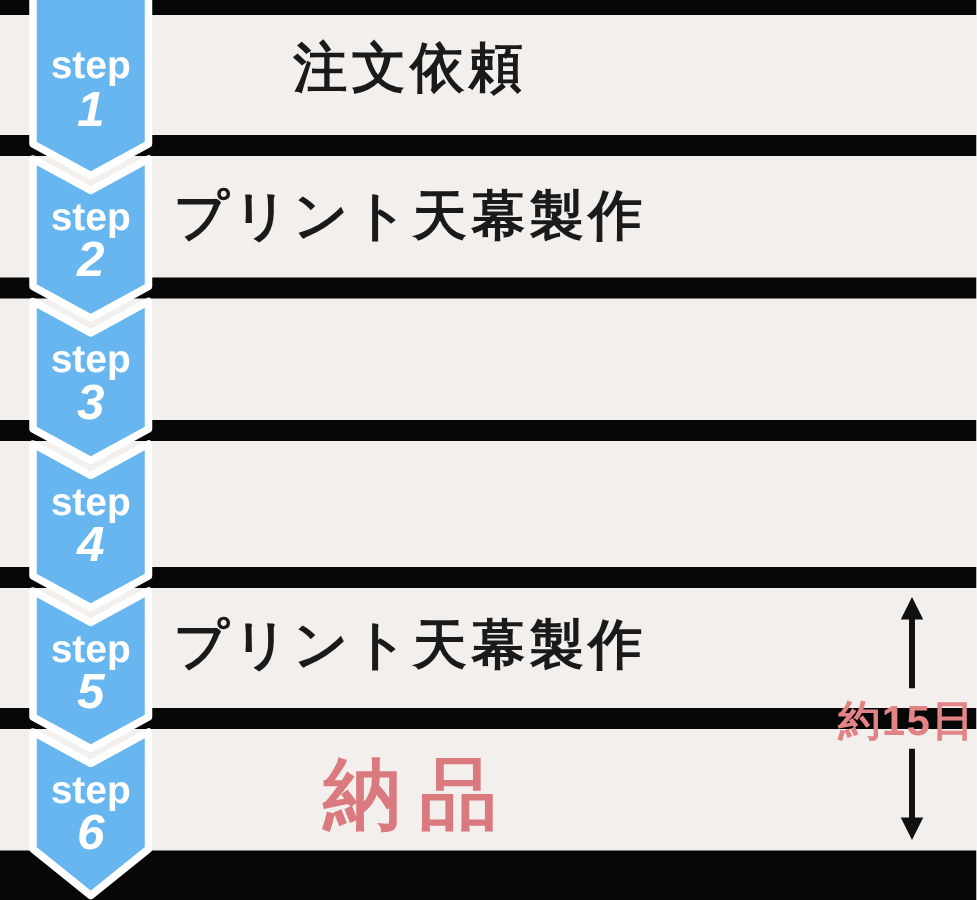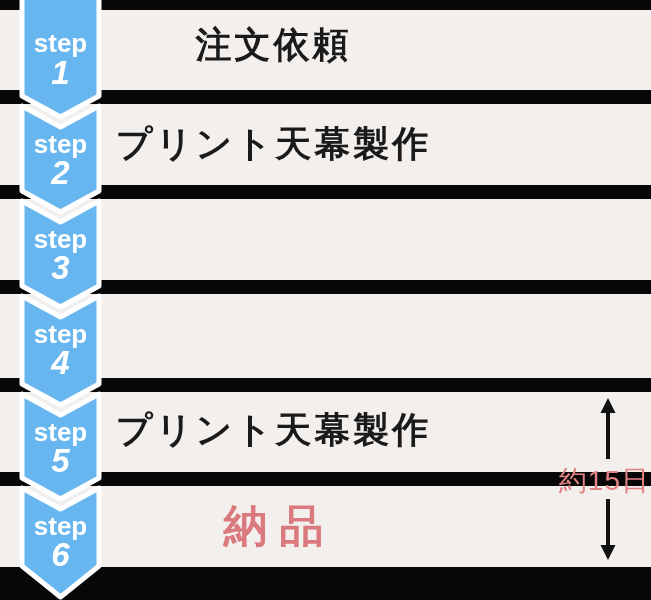--- a/index.html
+++ b/index.html
@@ -37,21 +37,21 @@
     z-index:2;
     white-space:nowrap;
   }
   .row-1{top:27px;}
   .row-2{top:126px;}
   .row-3{top:222px;}
   .row-4{top:317px;}
   .row-5{top:412px;}
   .row-6{
     top:504px;
-    font-size:44px;
+    font-size:52px;
     letter-spacing:12px;
     padding-left:12px;
     box-sizing:border-box;
     color:var(--deliveryPink,#db7a7e);
   }
   
   .ribbon{
     position:absolute;left:16px;top:0;
     width:89px;height:600px;
     z-index:3;
@@ -75,21 +75,21 @@
     position:absolute;left:596px;width:24px;height:62px;
     z-index:4;
   }
   .dur-arrow.up{top:397px;}
   .dur-arrow.down{top:499px;}
   .dur-arrow line{stroke:#111111;stroke-width:4;}
   .dur-arrow polygon{fill:#111111;}
   .duration-label{
     position:absolute;right:1px;top:467px;
     font-size:28px;line-height:1;
-    font-weight:normal;
+    font-weight:bold;
     letter-spacing:1px;
     color:var(--durationPink,#e28386);
     z-index:4;
     white-space:nowrap;
   }
 </style>
 </head>
 <body>
 
 <div class="stage">

